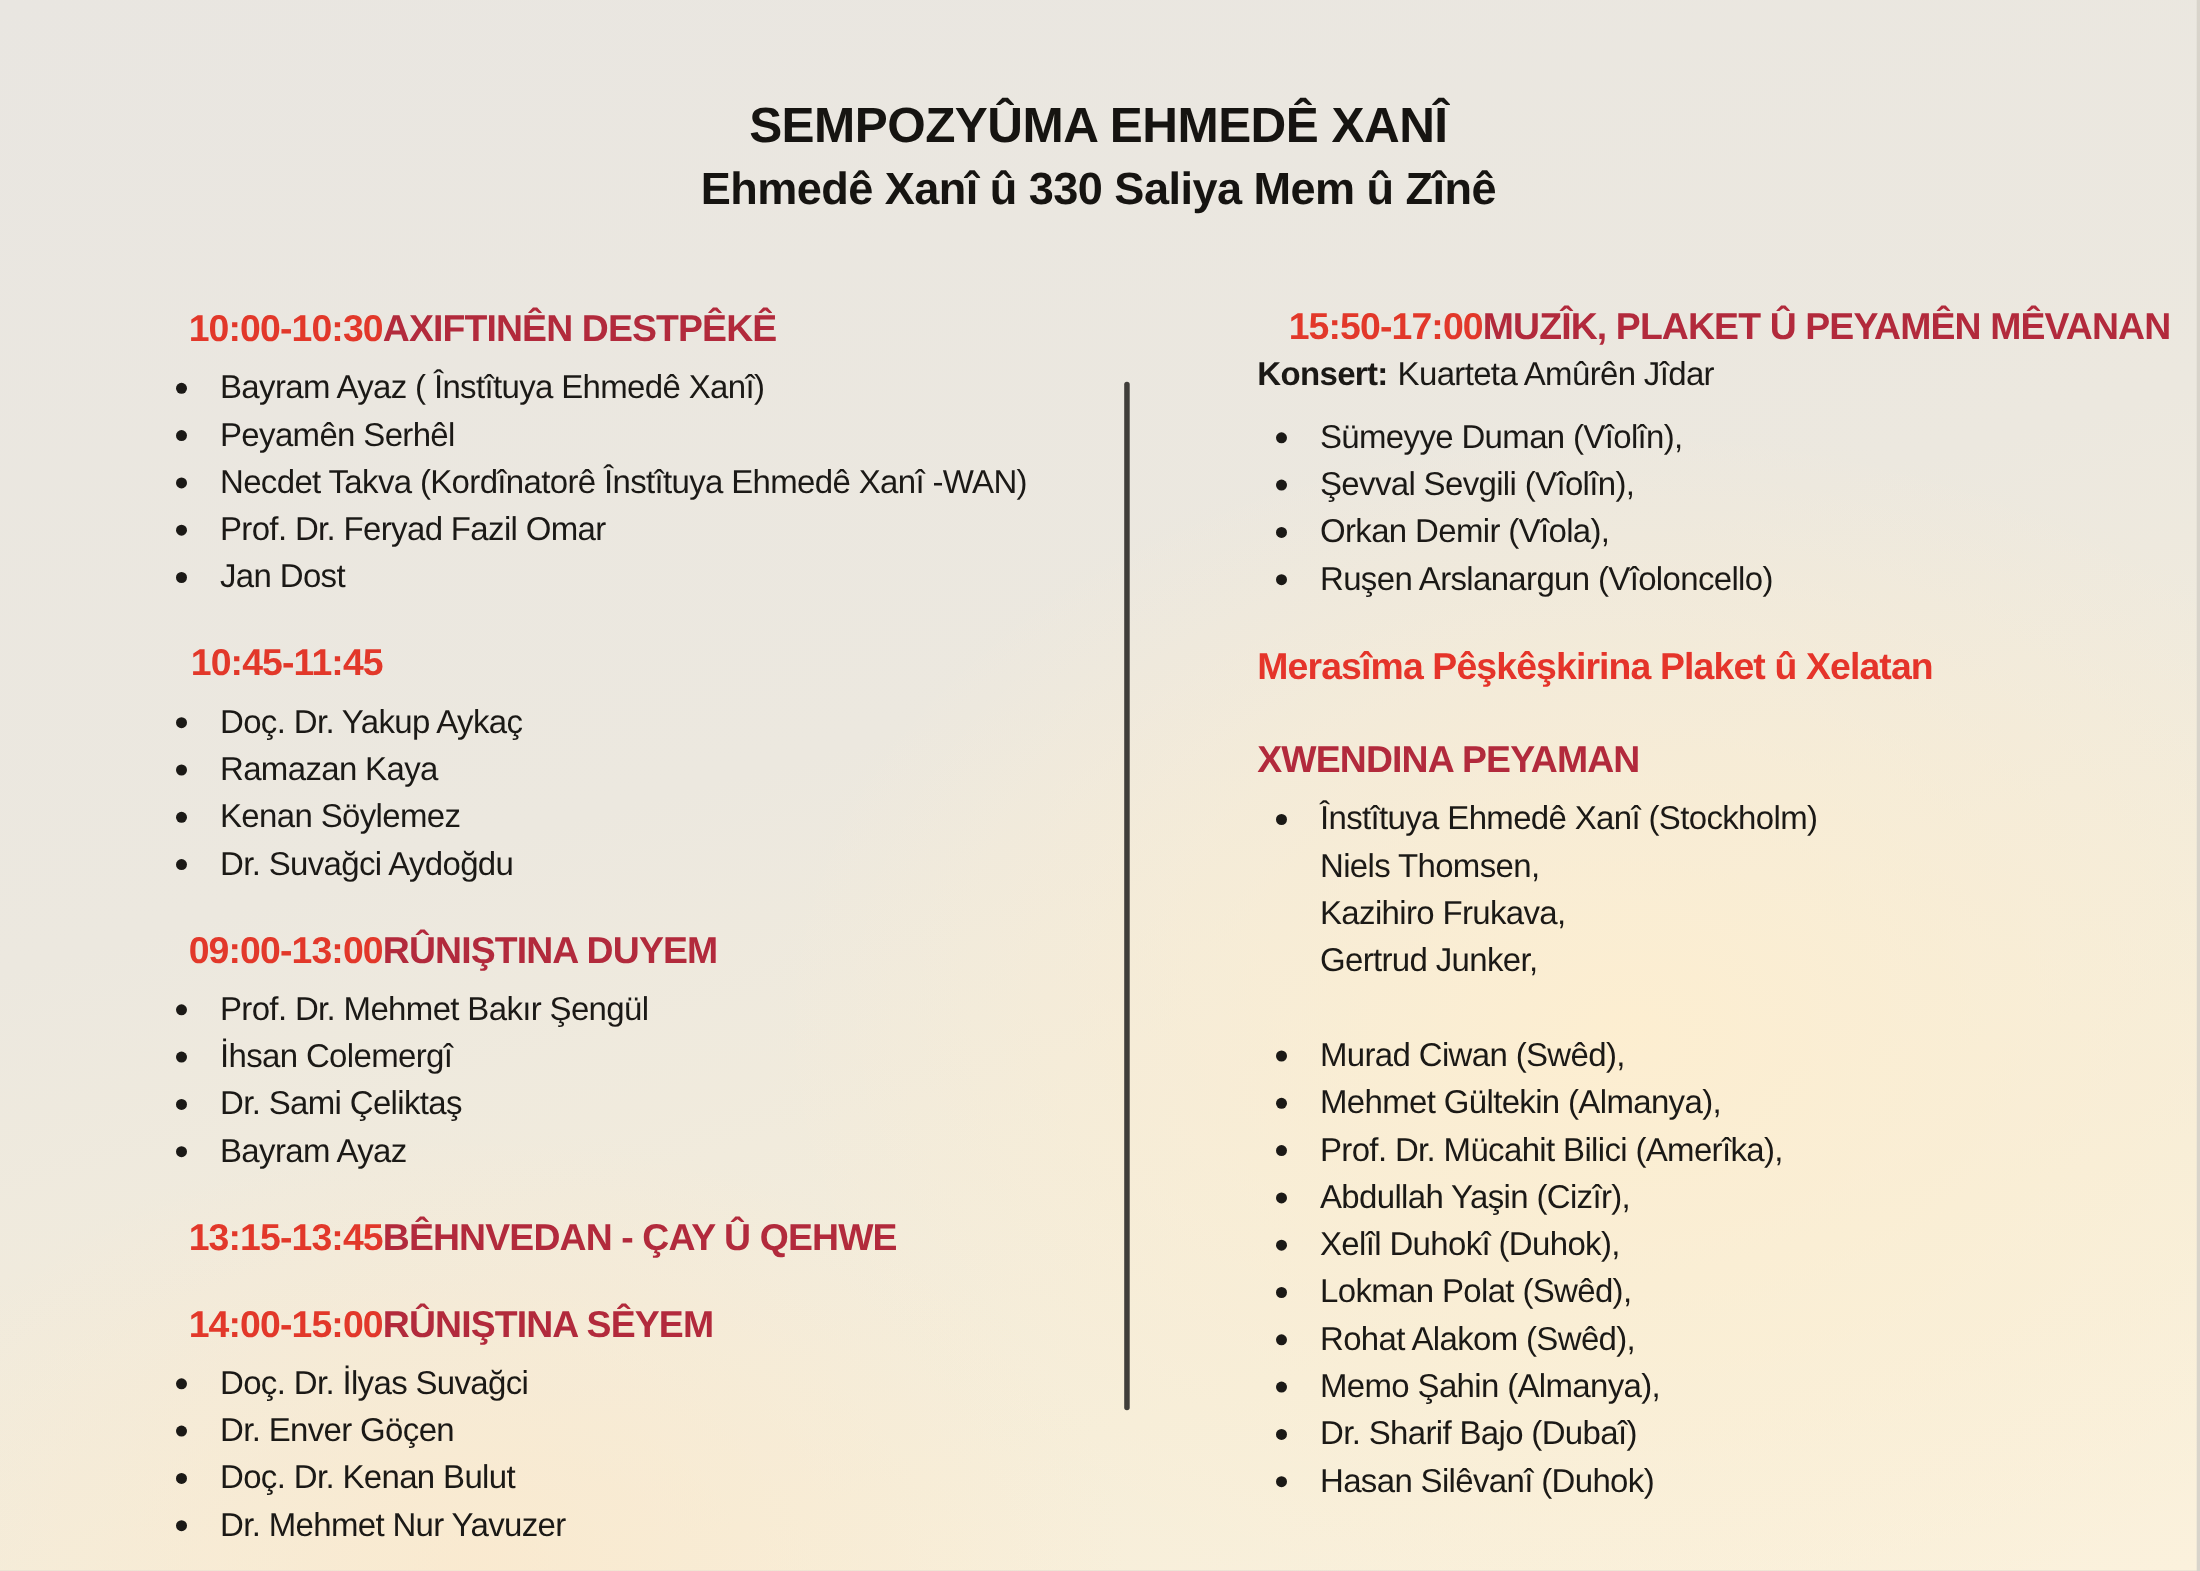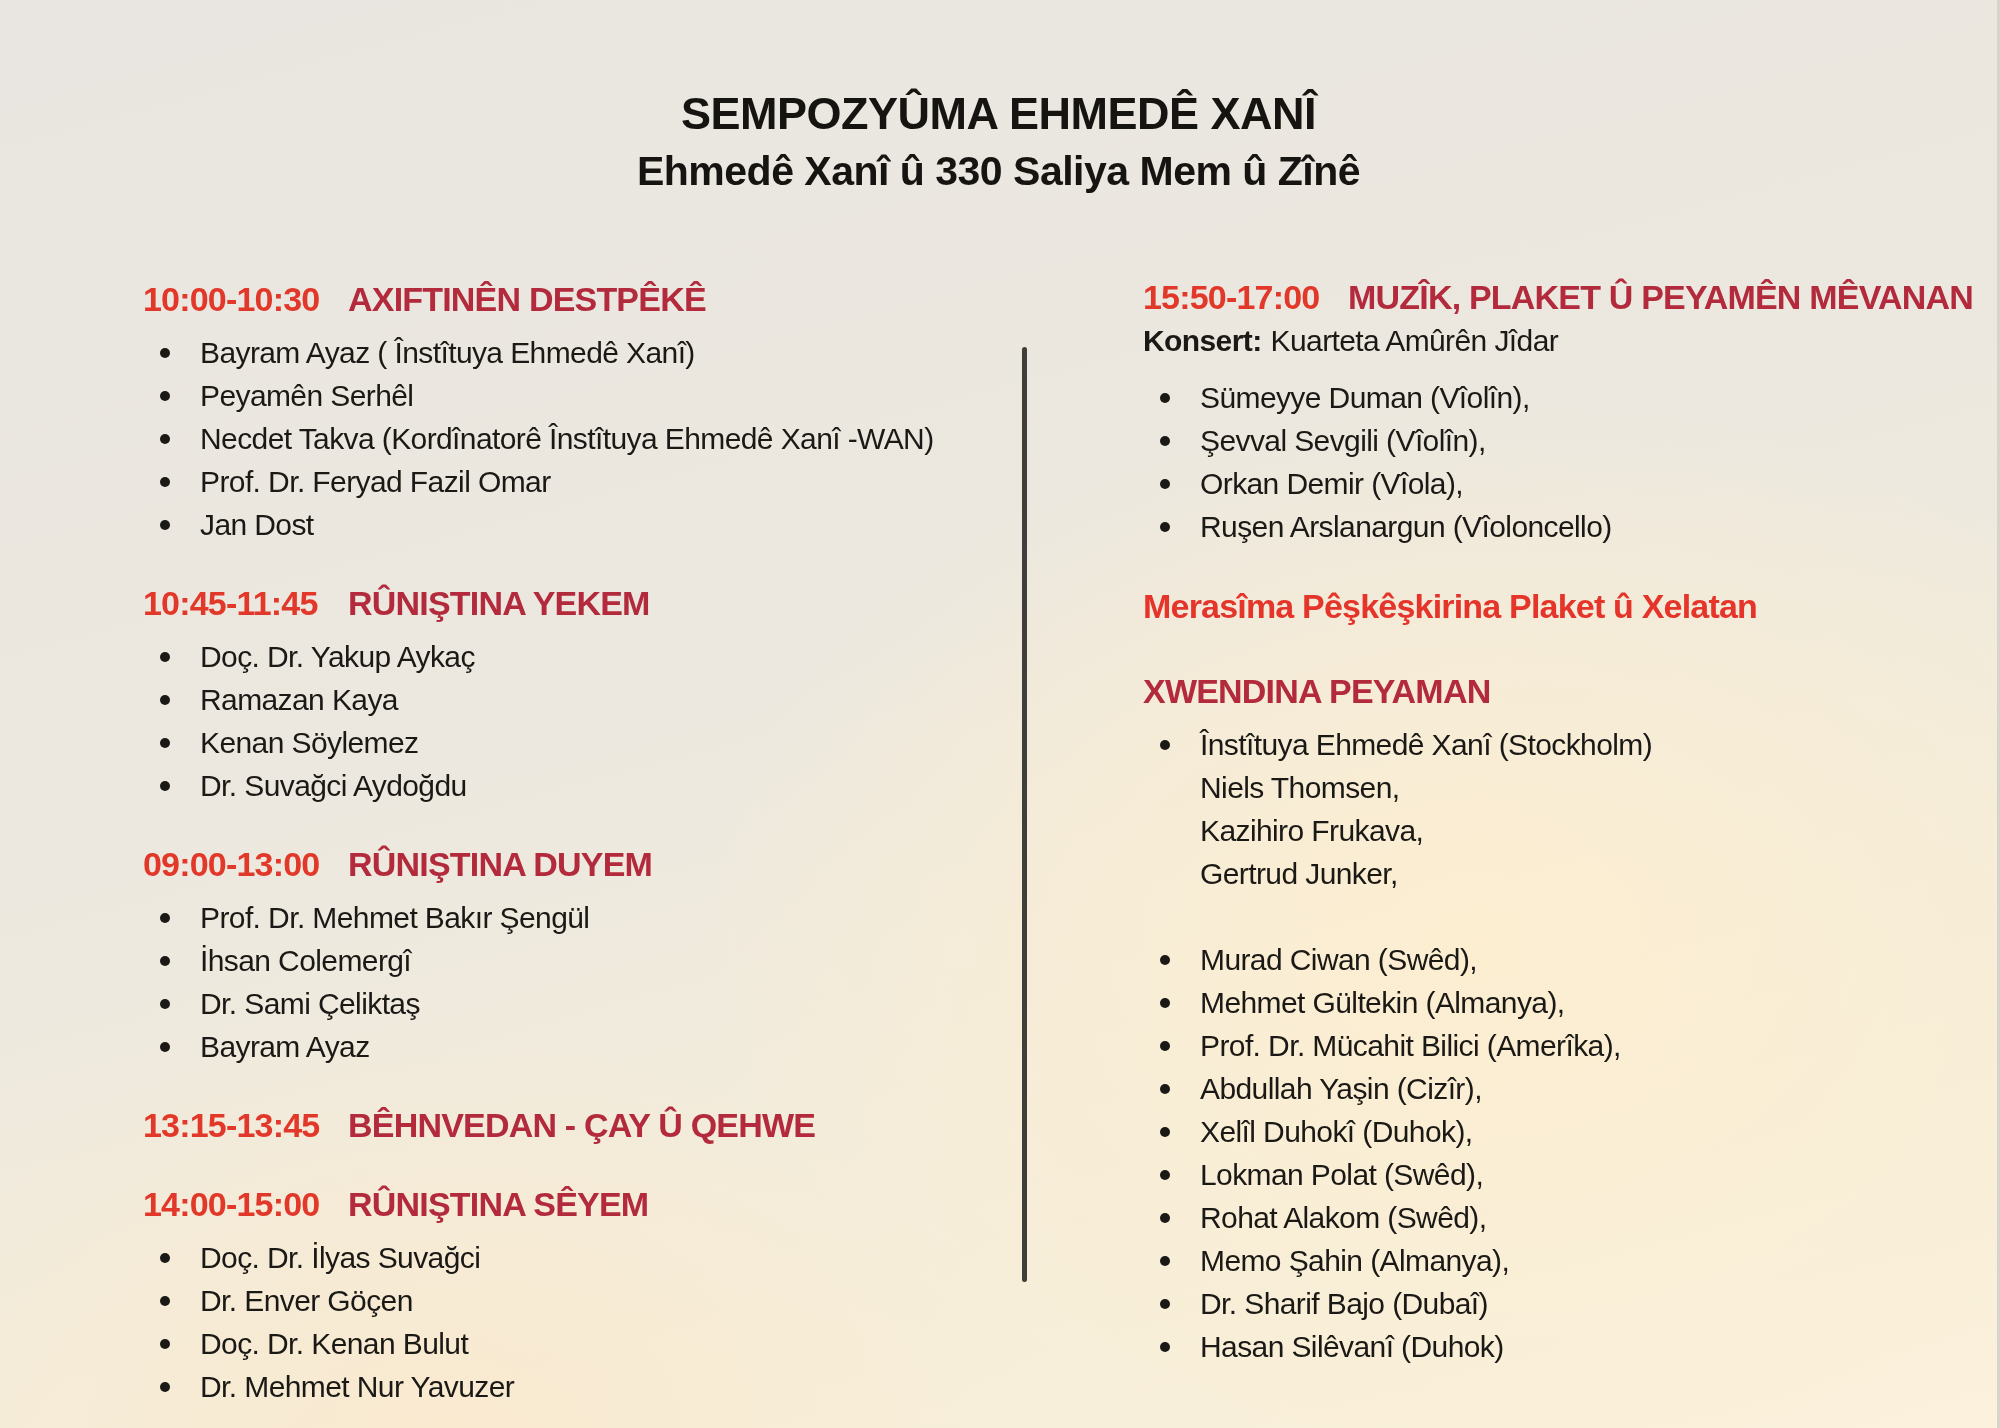--- a/index.html
+++ b/index.html
@@ -44,21 +44,21 @@
   .sec + .sec { margin-top: 36px; }
 
   .sec-head {
     display: flex;
     line-height: 43px;
     font-weight: 700;
     font-size: 34px;
     letter-spacing: -0.8px;
     white-space: nowrap;
   }
-  .sec-time  { color: var(--time-red, #e2382a); width: 205px; flex: none; }
+  .sec-time  { color: var(--time-red, #e2382a); width: 205px; flex: none; text-align: right; }
   .sec-title { color: var(--heading-crimson, #b22a3c); }
 
   .list { list-style: none; margin: 10px 0 0 0; padding: 0; }
   .li {
     position: relative;
     line-height: 43px;
     padding-left: 57px;
     white-space: nowrap;
   }
   .li::before {
@@ -114,21 +114,20 @@
           <li class="li">Peyamên Serhêl</li>
           <li class="li">Necdet Takva (Kordînatorê Înstîtuya Ehmedê Xanî -WAN)</li>
           <li class="li">Prof. Dr. Feryad Fazil Omar</li>
           <li class="li">Jan Dost</li>
         </ul>
     </div>
 
     <div class="sec">
       <div class="sec-head">
         <span class="sec-time">10:45-11:45</span>
-        <span class="sec-title">RÛNIŞTINA YEKEM</span>
       </div>
       <ul class="list">
 
       <li class="li">Doç. Dr. Yakup Aykaç</li>
           <li class="li">Ramazan Kaya</li>
           <li class="li">Kenan Söylemez</li>
           <li class="li">Dr. Suvağci Aydoğdu</li>
         </ul>
     </div>
 

